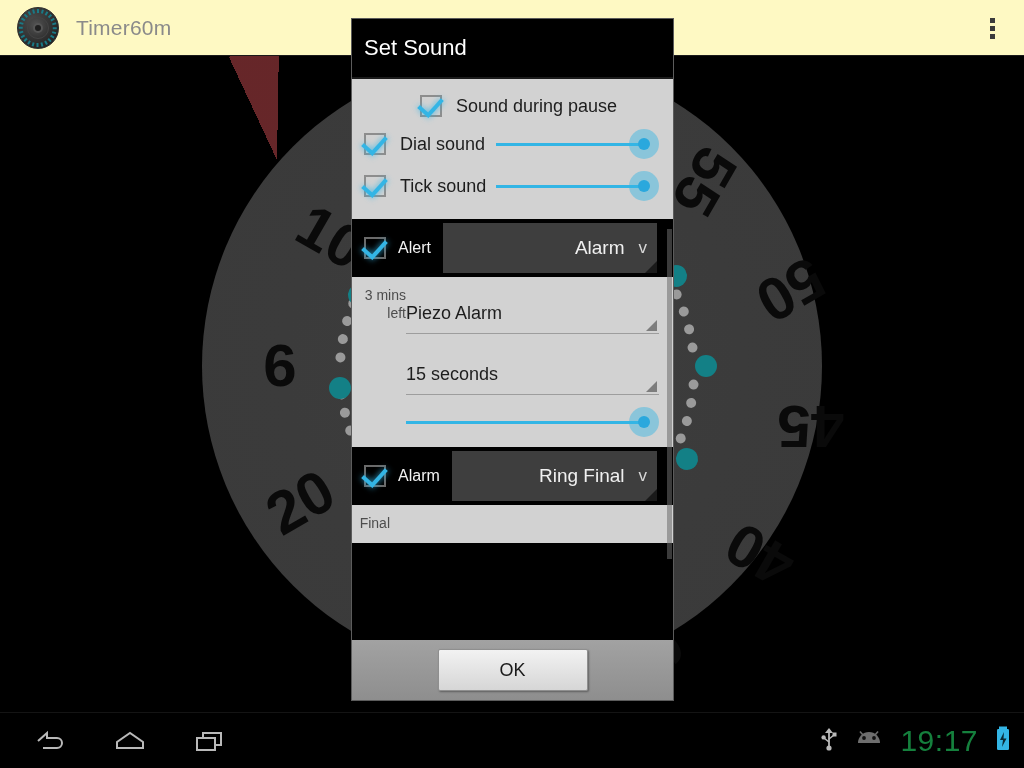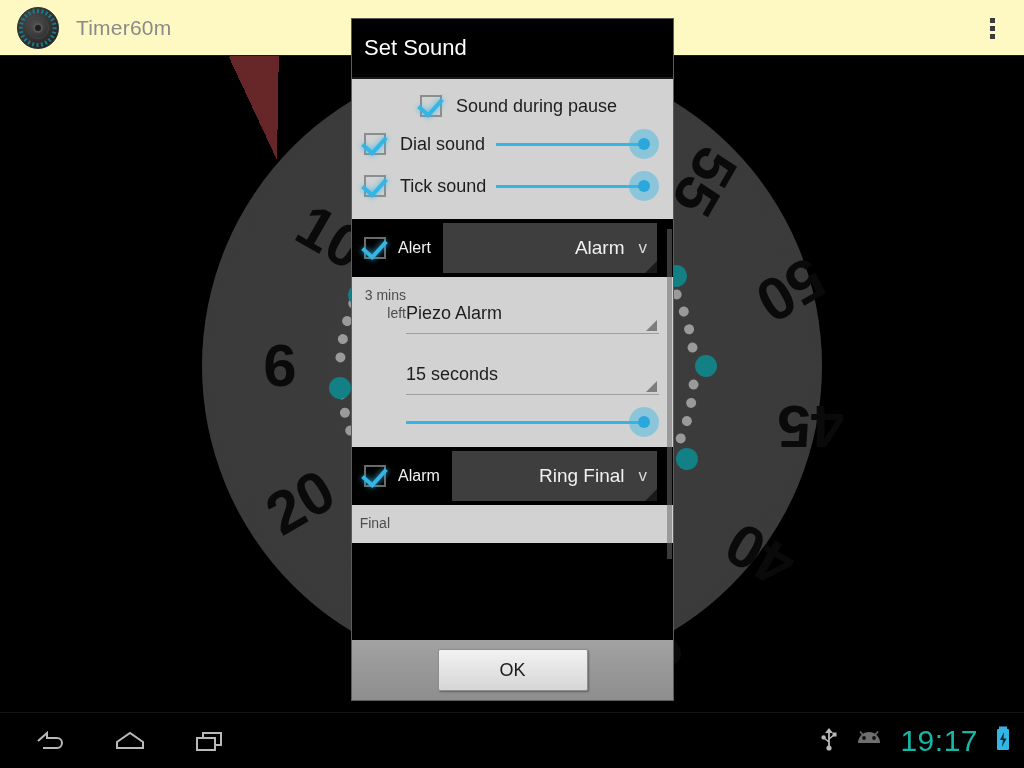--- a/index.html
+++ b/index.html
@@ -175,21 +175,21 @@
 
   
   #navbar {
     position: absolute; left: 0; bottom: 0; width: 1024px; height: 56px;
     background: #000; border-top: 1px solid #141414; z-index: 6;
     display: flex; align-items: center;
   }
   .nav-btn { width: 80px; height: 56px; display: flex; align-items: center; justify-content: center; }
   #nav-left { display: flex; margin-left: 10px; gap: 0px; }
   #sysicons { position: absolute; right: 12px; top: 0; height: 56px; display: flex; align-items: center; gap: 16px; }
-  #clock { color: #14b8a6; font-size: 30px; letter-spacing: .5px; }
+  #clock { color: #15803d; font-size: 30px; letter-spacing: .5px; }
   .sysicon { color: #b6b6b6; }
 </style>
 </head>
 <body>
 
 <div id="screen">
 
   <div id="dial-wrap">
     <div id="dial">
       <div class="red-seg"></div>

